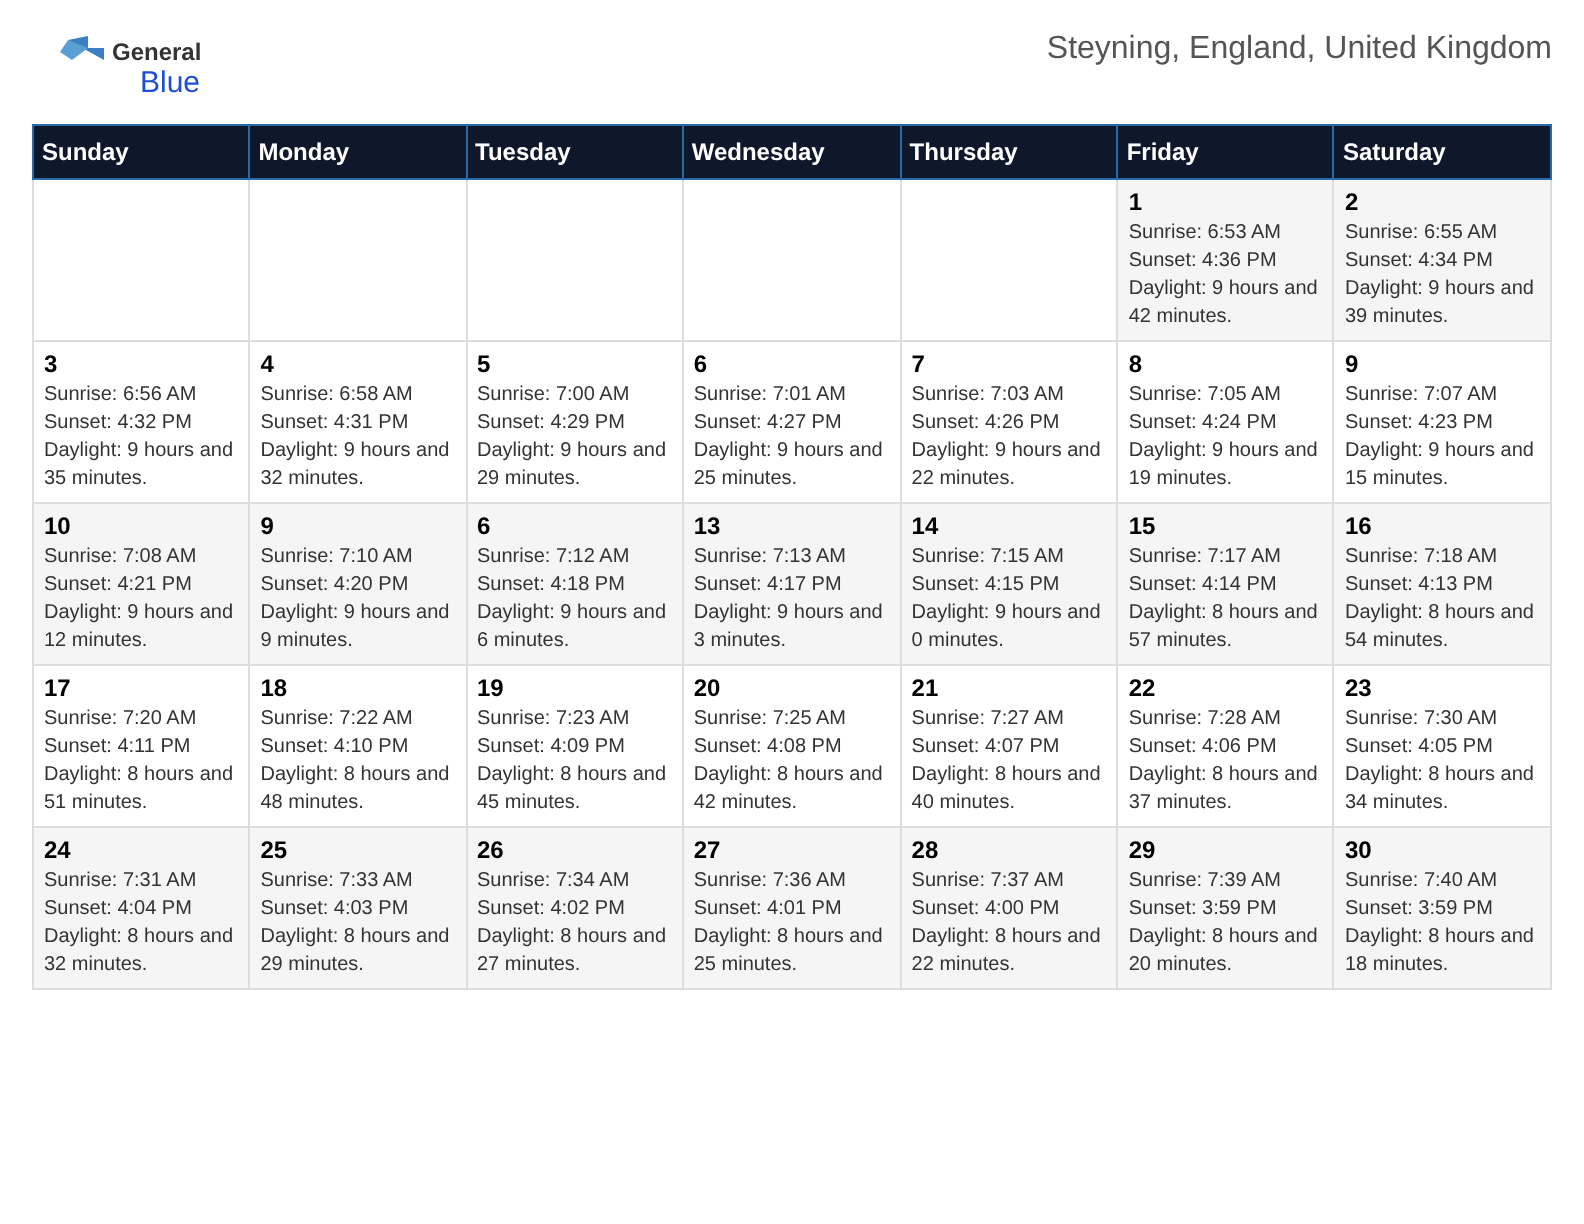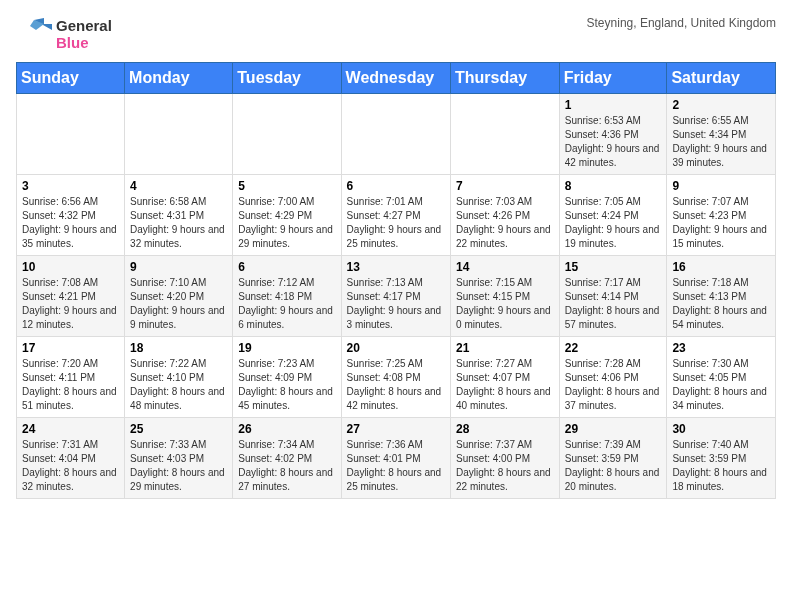--- a/index.html
+++ b/index.html
@@ -16,33 +16,33 @@
       justify-content: space-between;
       margin-bottom: 10px;
     }
     .logo {
       display: flex;
       align-items: center;
       gap: 4px;
     }
     .title-block { text-align: right; }
     .title-block h1 { font-size: 32px; color: #333; font-weight: normal; }
-    .title-block h2 { font-size: 12px; color: #555; font-weight: normal; }
+    .title-block h2 { font-size: 16px; color: #555; font-weight: normal; }
 
     .calendar {
       width: 100%;
       border-collapse: collapse;
       font-size: 11px;
     }
     .calendar thead tr th {
-      background: #3b82f6;
+      background: #0f172a;
       color: #fff;
       padding: 6px 4px;
       text-align: left;
-      font-size: 16px;
+      font-size: 12px;
       font-weight: bold;
       border: 1px solid #2a6aab;
     }
     .calendar tbody tr td {
       vertical-align: top;
       padding: 4px 5px;
       border: 1px solid #ddd;
       width: 110px;
       min-height: 80px;
       background: #fff;
@@ -79,22 +79,22 @@
 
 <div class="header">
   <div class="logo">
     <svg width="36" height="36" viewBox="0 0 36 36">
       <rect x="0" y="0" width="36" height="36" fill="white"></rect>
 
       <polygon points="18,4 36,14 36,8 28,8 28,2" fill="#3a7fc1"></polygon>
       <polygon points="18,4 28,8 20,14 14,10" fill="#5a9fd4"></polygon>
     </svg>
     <div>
-      <div style="font-size:15px; font-weight:bold; color:#333;">General</div>
-      <div style="font-size:15px; font-weight:bold; color:#ec4899;">Blue</div>
+      <div style="font-size:12px; font-weight:bold; color:#333;">General</div>
+      <div style="font-size:15px; font-weight:normal; color:#1d4ed8;margin-left:14px;">Blue</div>
     </div>
   </div>
   <div class="title-block">
     <h2>Steyning, England, United Kingdom</h2>
   </div>
 </div>
 
 <table class="calendar">
   <thead>
     <tr>

